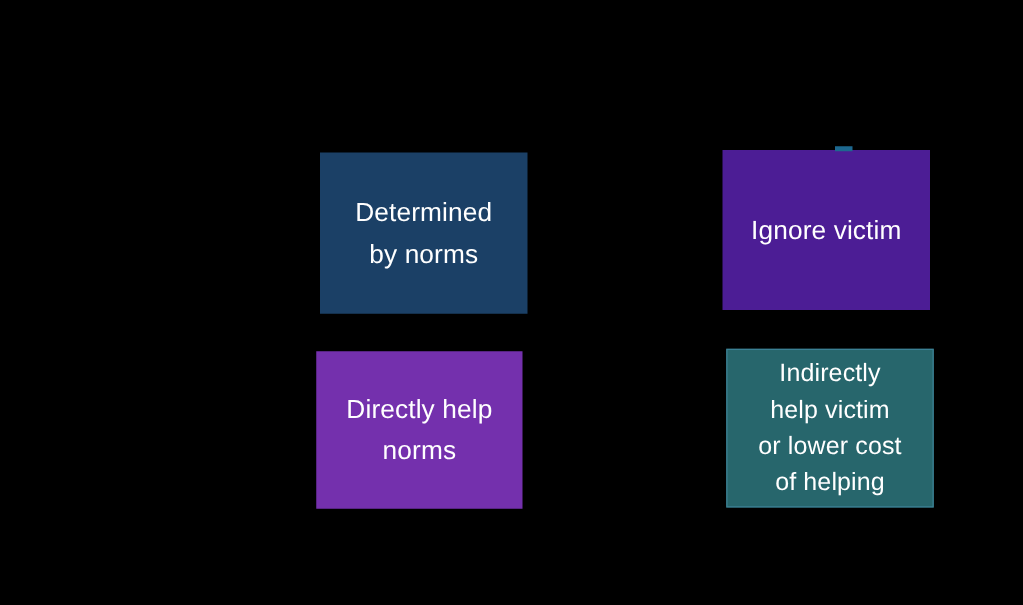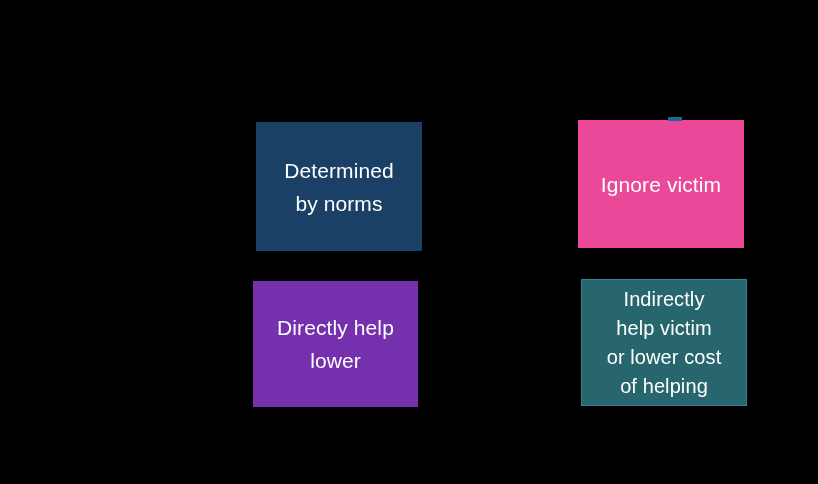--- a/index.html
+++ b/index.html
@@ -49,21 +49,21 @@
     top: 122px;
     width: 166px;
     height: 129px;
     background: #1b4066;
   }
   #node-ignore-victim {
     left: 578px;
     top: 120px;
     width: 166px;
     height: 128px;
-    background: #ec4899;
+    background: #4c1d95;
   }
   #node-directly-help-victim {
     left: 253px;
     top: 281px;
     width: 165px;
     height: 126px;
     background: #7430ad;
   }
   #node-indirectly-help-victim {
     left: 581px;
@@ -98,21 +98,21 @@
   </div>
 
   <div class="node" id="node-ignore-victim">
     <span class="node-label">Ignore victim</span>
   </div>
 
   <div class="edge-notch"></div>
 
   <div class="node" id="node-directly-help-victim">
     <span class="node-label">Directly help
-lower</span>
+norms</span>
   </div>
 
   <div class="node" id="node-indirectly-help-victim">
     <span class="node-label">Indirectly
 help victim
 or lower cost
 of helping</span>
   </div>
 
 </div>

